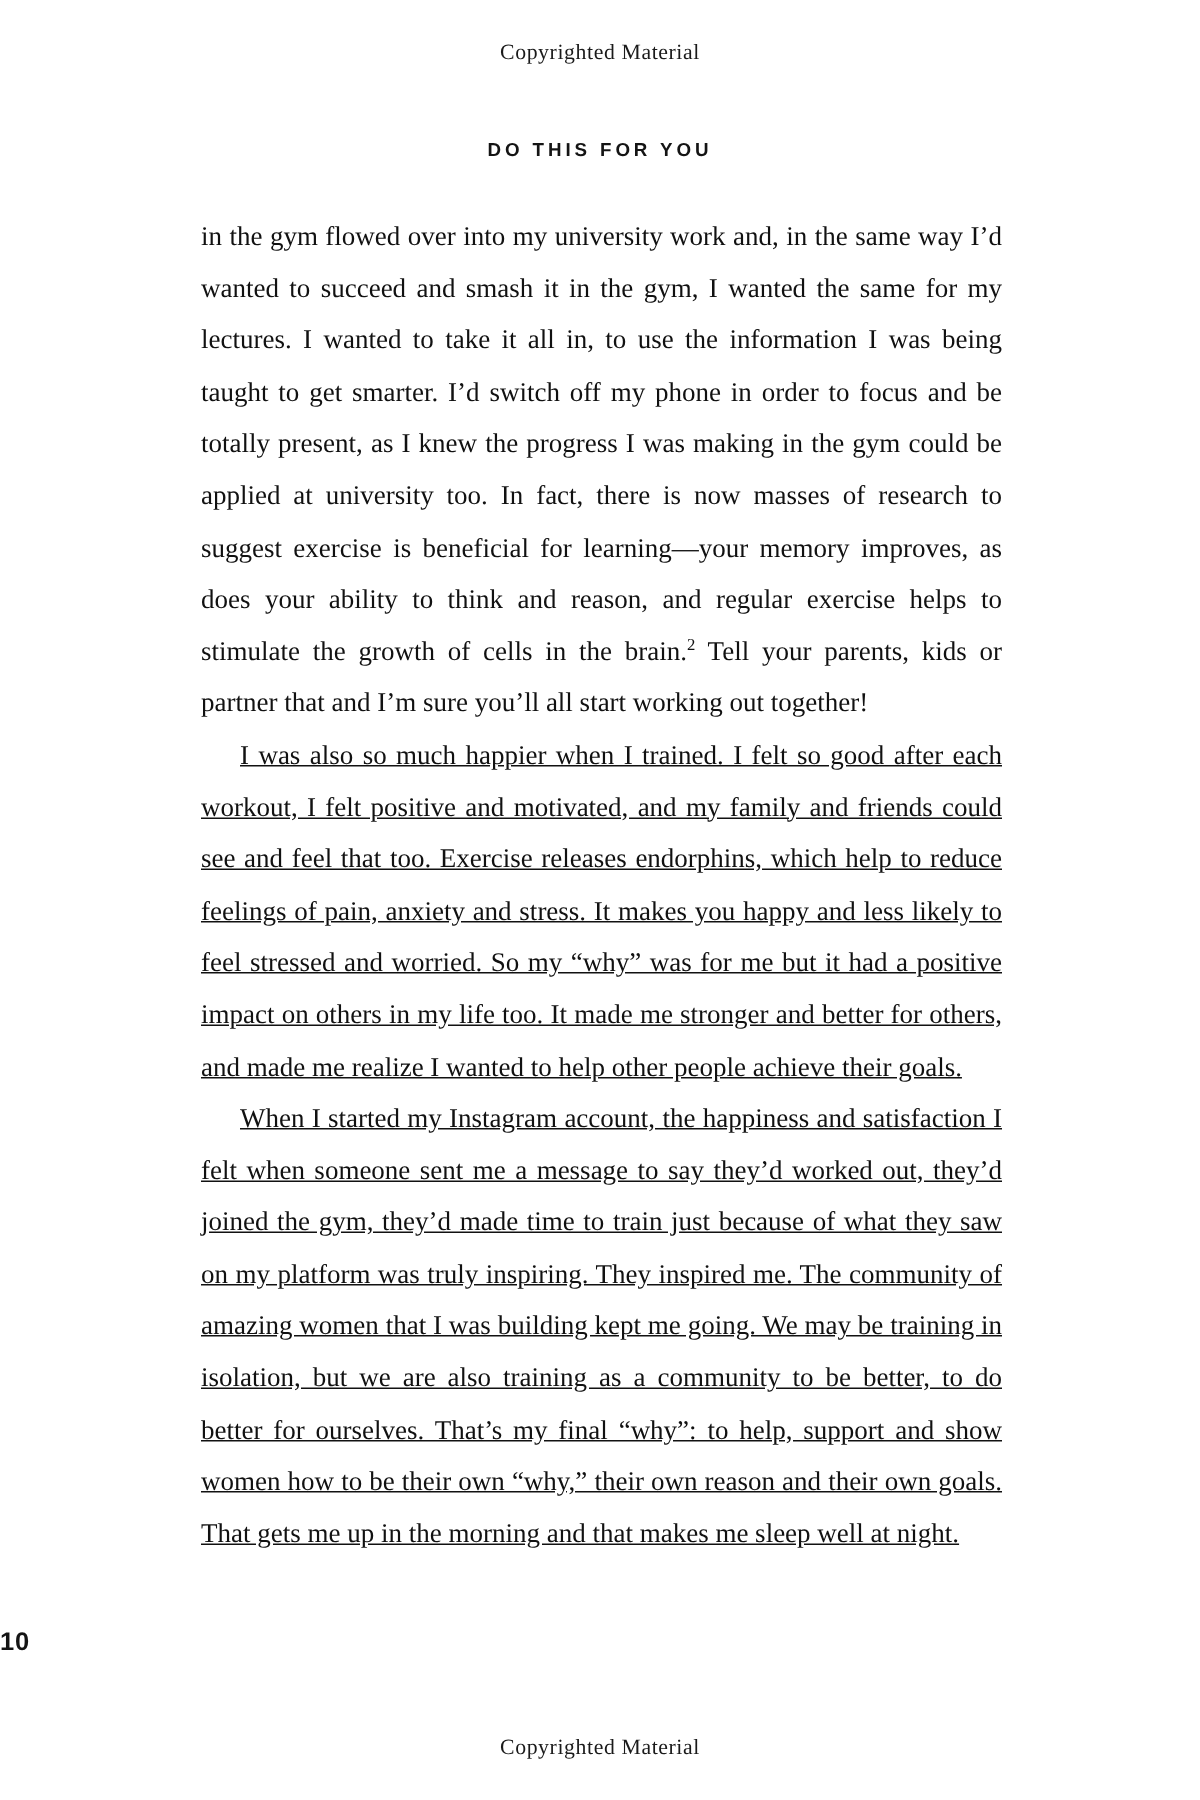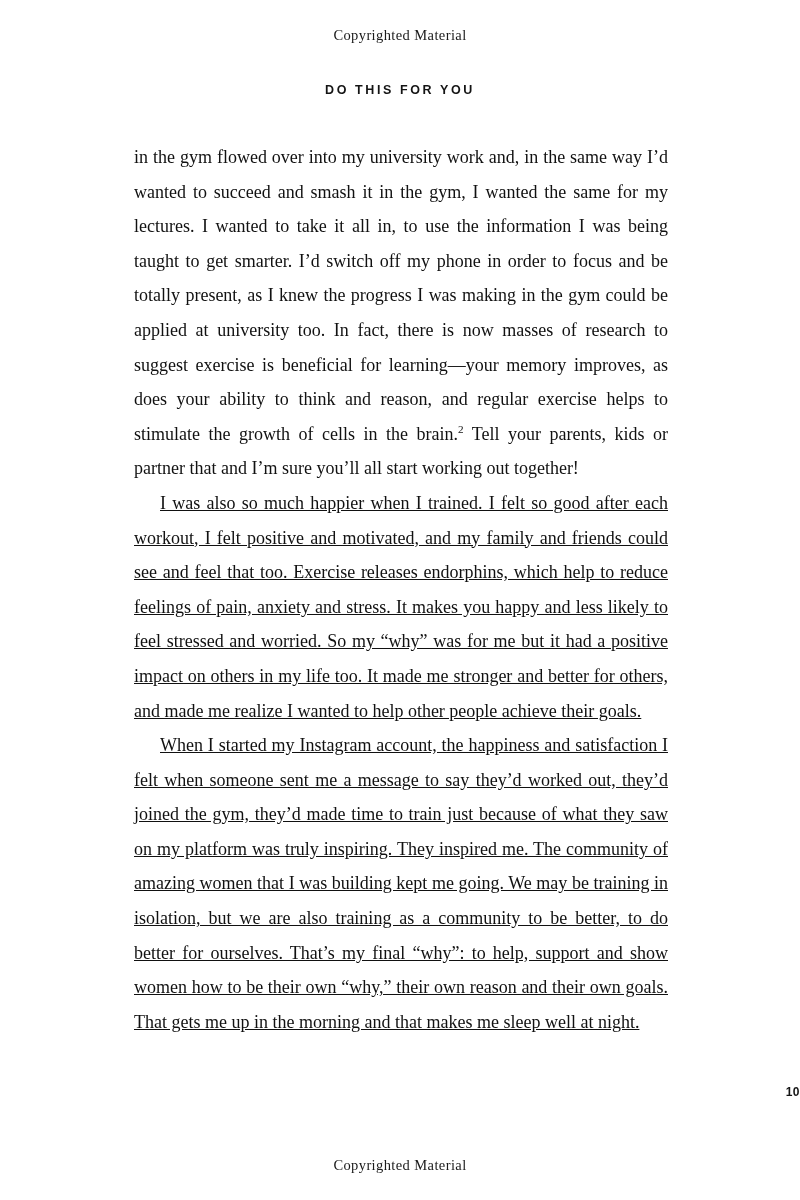--- a/index.html
+++ b/index.html
@@ -29,21 +29,21 @@
     font-family: "Liberation Serif", serif;
     font-size: 14.5px;
     letter-spacing: 0.4px;
     color: #1a1a1a;
   }
   .watermark-top { top: 27px; }
   .watermark-bottom { top: 1157px; }
 
   .running-head {
     position: absolute;
-    top: 83px;
+    top: 93px;
     left: 0;
     width: 100%;
     text-align: center;
     font-family: "Liberation Sans", sans-serif;
     font-size: 12.5px;
     font-weight: bold;
     letter-spacing: 2.6px;
     color: #141414;
   }
 
@@ -72,23 +72,23 @@
   sup {
     font-size: 0.62em;
     vertical-align: super;
     line-height: 0;
   }
   .folio {
     position: absolute;
     top: 1085px;
     left: 0;
     width: 100%;
-    text-align: right;
+    text-align: left;
     font-family: "Liberation Sans", sans-serif;
-    font-size: 12px;
+    font-size: 17px;
     font-weight: bold;
     letter-spacing: 0.5px;
     color: #141414;
   }
 </style>
 </head>
 <body>
 
 <div class="page">
 

